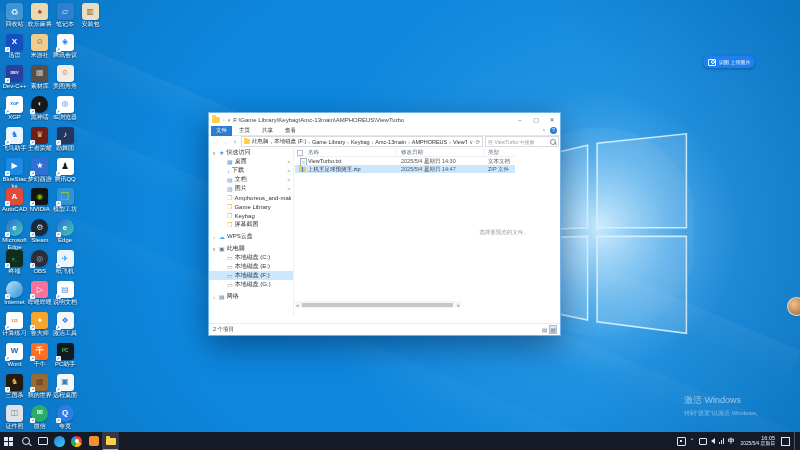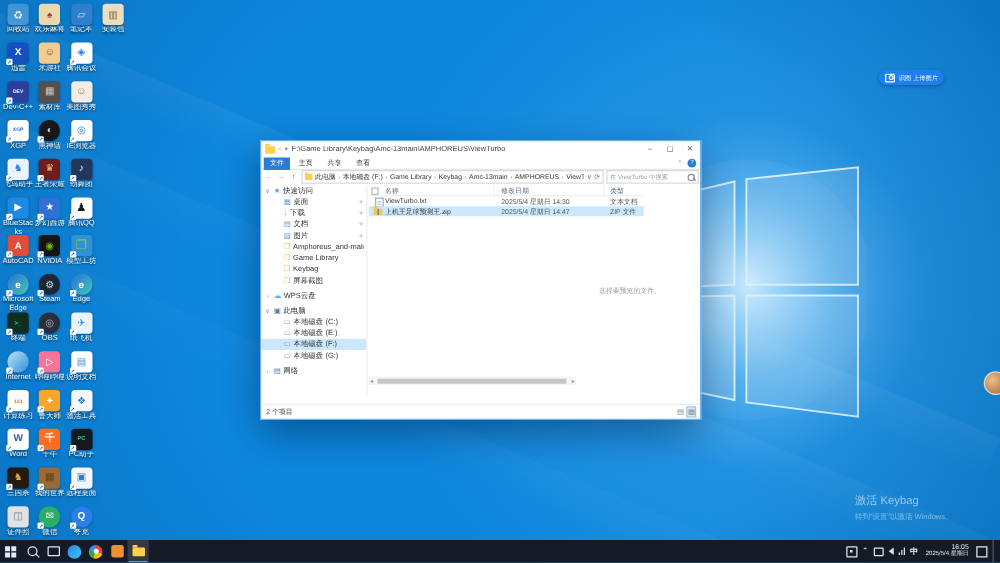--- a/index.html
+++ b/index.html
@@ -451,21 +451,21 @@
     </div>
 
   <div id="overlay-pill">
     <div class="cam"></div>
     <span>识图 上传图片</span>
   </div>
 
   <div id="avatar"></div>
 
   <div id="watermark">
-    <div class="wm1">激活 Keybag</div>
+    <div class="wm1">激活 Windows</div>
     <div class="wm2">转到“设置”以激活 Windows。</div>
   </div>
 
   <div id="explorer">
 
     <div class="tbar">
       <div class="qat-folder"></div>
       <span class="qat-mini">▫</span>
       <span class="qat-mini">▾</span>
       <span class="wtitle">F:\Game Library\Keybag\Amc-13main\AMPHOREUS\ViewTurbo</span>

